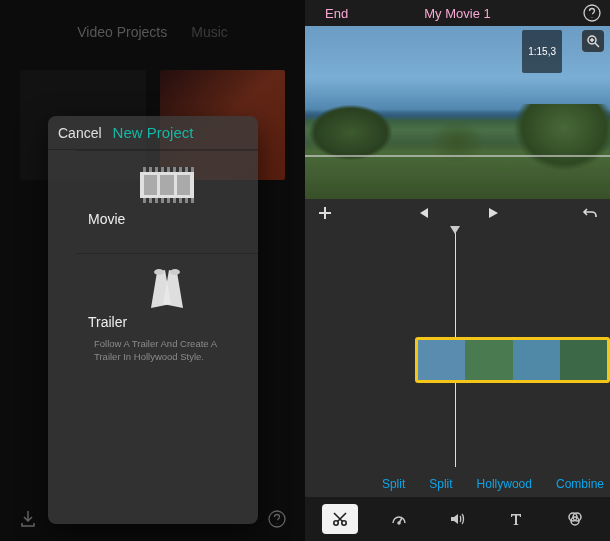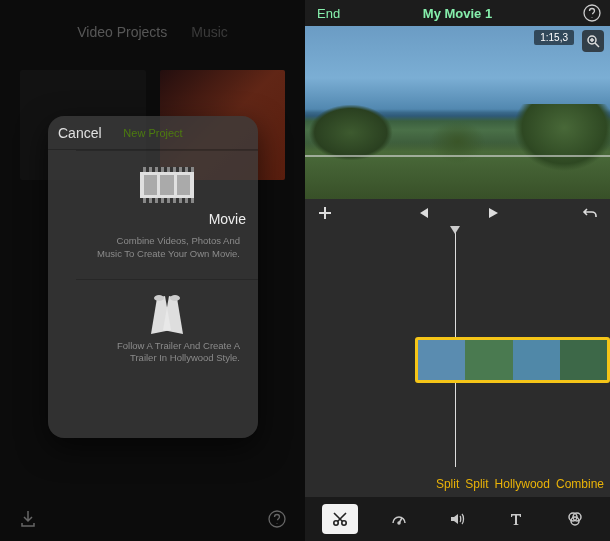--- a/index.html
+++ b/index.html
@@ -64,43 +64,43 @@
       padding: 0 18px;
       color: #555;
     }
     .icon-btn { width: 20px; height: 20px; display: flex; align-items: center; justify-content: center; }
     
     .modal {
       position: absolute;
       left: 48px;
       top: 116px;
       width: 210px;
-      height: 322px;
+      height: 408px;
       background: rgba(60,60,60,.78);
-      border-radius: 16px;
+      border-radius: 8px;
       box-shadow: 0 10px 30px rgba(0,0,0,.6);
       color: #ddd;
-      text-align: right;
+      text-align: left;
       overflow: hidden;
     }
     .modal-bar {
       position: relative;
       height: 34px;
       border-bottom: 1px solid rgba(0,0,0,.25);
       display: flex;
       align-items: center;
       justify-content: center;
     }
     .modal-cancel {
       position: absolute;
       left: 10px;
       color: #e0e0e0;
       font-size: 14px;
     }
-    .modal-title { font-size: 11px; color: #4d7c0f; }
+    .modal-title { font-size: 15px; color: #14b8a6; }
     .option {
       padding: 14px 12px 18px;
       border-top: 1px solid rgba(0,0,0,.2);
       margin-left: 28px;
     }
     .option:first-of-type { border-top: none; }
     .option-icon { height: 40px; display:flex; align-items:center; justify-content:center; margin-bottom:6px; }
     .option-label { font-size: 14px; color: #eee; margin-bottom: 8px; }
     .option-desc { font-size: 9.5px; color: #8b8b8b; line-height: 1.35; padding: 0 6px; }
     .filmstrip {
@@ -117,49 +117,49 @@
     .filmstrip::after { bottom:0; }
     .fs-inner {
       position:absolute; top:8px; bottom:8px; left:4px; right:4px;
       display:flex; gap:3px;
     }
     .fs-inner span { flex:1; background:#aaa; }
     
     .rp-top {
       height: 26px;
       background: #1c1c1c;
-      color: #86efac;
+      color: #f9a8d4;
       display: flex;
       align-items: center;
       font-size: 13px;
-      padding: 0 12px;
-      position: relative;
-    }
-    .rp-top .title { position:absolute; left:0; right:0; text-align:center; font-weight:700; }
+      padding: 0 20px;
+      position: relative;
+    }
+    .rp-top .title { position:absolute; left:0; right:0; text-align:center; font-weight:400; }
     .rp-top .end { z-index:1; }
     .rp-top .help { position:absolute; right:8px; z-index:1; }
     .preview {
       height: 173px;
       background: linear-gradient(to bottom,#6b9cc4 0%,#7baed4 30%,#5288b0 48%,#3a6a8c 50%,#2f5a78 52%,#3b6040 55%,#4a7048 60%,#2a4028 80%,#1a2818 100%);
       position: relative;
     }
     .preview .foliage {
       position:absolute; bottom:0; left:0; right:0; height:95px;
       background: radial-gradient(ellipse 60px 40px at 15% 30%,#3d5a2f 0%,#2a4020 60%,transparent 70%),
                   radial-gradient(ellipse 70px 60px at 85% 25%,#486838 0%,#2e4822 60%,transparent 72%),
                   radial-gradient(ellipse 40px 30px at 50% 40%,#3a5528 0%,transparent 70%),
                   linear-gradient(to bottom,transparent 40%,#4a6a3a 50%,#385028 100%);
     }
     .preview .rail {
       position:absolute; bottom:42px; left:0; right:0; height:2px; background:rgba(220,220,220,.6);
     }
     .timestamp {
-      position:absolute; top:4px; right:36px;
+      position:absolute; top:4px; right:48px;
       background: rgba(0,0,0,.55); color:#fff;
-      font-size: 10px; padding: 2px 6px; border-radius: 2px;
+      font-size: 10px; padding: 16px 6px; border-radius: 2px;
     }
     .zoom-btn {
       position:absolute; top:4px; right:6px;
       width:22px; height:22px; border-radius:4px;
       background: rgba(30,30,30,.75);
       display:flex; align-items:center; justify-content:center;
     }
     .transport {
       height: 28px;
       background: #2c2c2c;
@@ -186,22 +186,22 @@
     }
     .clip {
       position:absolute; left:110px; top:110px; width:195px; height:46px;
       border:3px solid #f5c518; border-radius:3px;
       background: linear-gradient(to right,#5a8cb0 0 25%,#4a7a50 25% 50%,#5088a8 50% 75%,#3d6848 75% 100%);
       overflow:hidden;
     }
     .clip-handle { position:absolute; left:-8px; top:0; bottom:0; width:8px; background:#f5c518; border-radius:3px 0 0 3px; }
     .edit-actions {
       position:absolute; bottom:6px; right:6px;
-      color:#eab308; font-size:12px;
-      display:flex; gap:6px;
+      color:#0ea5e9; font-size:12px;
+      display:flex; gap:24px;
     }
     .bottom-toolbar {
       height: 44px;
       background: #1a1a1a;
       display: flex;
       align-items: center;
       justify-content: space-around;
       padding: 0 6px;
     }
     .tool {
@@ -247,33 +247,33 @@
       <div class="option-icon">
         <div class="filmstrip">
             <div class="fs-inner">
               <span></span>
               <span></span>
               <span></span>
             </div>
           </div>
       </div>
       <div class="option-label">Movie</div>
-      <div class="option-desc">Combine Videos, Photos And Music To Create Your Own Movie.</div>
     </div>
     <div class="option">
       <div class="option-icon">
         <svg width="48" height="40" viewBox="0 0 48 40">
             <g fill="#e8e8e8">
               <path d="M14 4 L22 2 L28 36 L8 40 Z" opacity=".95"></path>
               <path d="M34 4 L26 2 L20 36 L40 40 Z" opacity=".95"></path>
               <ellipse cx="16" cy="4" rx="5" ry="3" fill="#ccc"></ellipse>
               <ellipse cx="32" cy="4" rx="5" ry="3" fill="#ccc"></ellipse>
             </g>
           </svg>
       </div>
+      <div class="option-label">Trailer</div>
       <div class="option-desc">Follow A Trailer And Create A Trailer In Hollywood Style.</div>
     </div>
   </div>
 </div>
 
 <div class="right-panel">
   <div class="rp-top">
     <span class="end">End</span>
     <span class="title">My Movie 1</span>
     <span class="help icon-btn">

